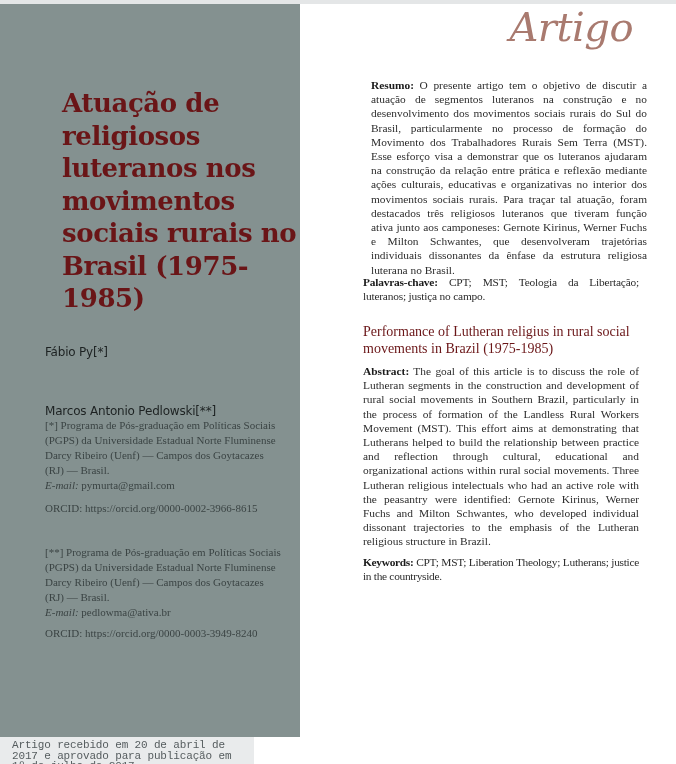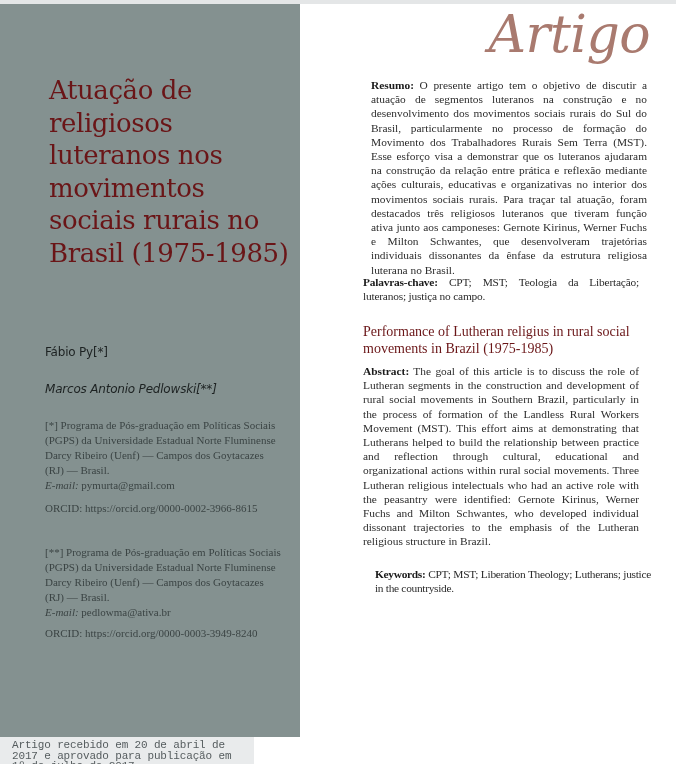--- a/index.html
+++ b/index.html
@@ -23,38 +23,38 @@
     .left-panel {
       position: absolute;
       left: 0; top: 4px;
       width: 300px; height: 733px;
       background: #849190;
     }
     .title {
       position: absolute;
       left: 45px; top: 70px;
       width: 245px;
-      margin: 4px;
+      margin: 17px;
       color: #6a1517;
       font-family: "DejaVu Serif", serif;
-      font-weight: normal;
+      font-weight: bold;
       font-size: 26px;
       line-height: 32.5px;
       letter-spacing: -0.4px;
     }
     .author {
       position: absolute;
       left: 45px;
       color: #1d2222;
       font-family: "DejaVu Sans", sans-serif;
       font-size: 12px;
       letter-spacing: -0.2px;
     }
     .author-1 { top: 345px; }
-    .author-2 { top: 382px; font-style: italic; }
+    .author-2 { top: 404px; }
     .affil {
       position: absolute;
       left: 45px;
       width: 240px;
       color: #3b4444;
       font-family: "Liberation Serif", serif;
       font-size: 11px;
       line-height: 15px;
     }
     .affil-1 { top: 418px; }
@@ -77,27 +77,27 @@
       box-sizing: border-box;
       padding: 3px 8px 0 12px;
       color: #555c5e;
       font-family: Liberation Mono, monospace;
       font-size: 11px;
       line-height: 10.5px;
       letter-spacing: -0.15px;
     }
     .section-label {
       position: absolute;
-      right: 26px; top: 4px;
+      right: 43px; top: 4px;
       margin: 0;
       color: #a97a6f;
       font-family: "DejaVu Serif", serif;
       font-style: italic;
       font-weight: normal;
-      font-size: 52px;
+      font-size: 40px;
       letter-spacing: -0.5px;
     }
     .body-block {
       position: absolute;
       left: 363px;
       width: 276px;
       color: #2c2c2c;
       font-family: "Liberation Serif", serif;
       font-size: 11.4px;
       line-height: 14.2px;
@@ -165,16 +165,16 @@
   <span>CPT; MST; Teologia da Libertação; luteranos; justiça no campo.</span>
 </p>
 
 <h3 class="en-title">Performance of Lutheran religius in rural social movements in Brazil (1975-1985)</h3>
 
 <p class="body-block abstract" style="margin:0;">
   <span class="lead">Abstract:</span>
   <span>The goal of this article is to discuss the role of Lutheran segments in the construction and development of rural social movements in Southern Brazil, particularly in the process of formation of the Landless Rural Workers Movement (MST). This effort aims at demonstrating that Lutherans helped to build the relationship between practice and reflection through cultural, educational and organizational actions within rural social movements. Three Lutheran religious intelectuals who had an active role with the peasantry were identified: Gernote Kirinus, Werner Fuchs and Milton Schwantes, who developed individual dissonant trajectories to the emphasis of the Lutheran religious structure in Brazil.</span>
 </p>
 
-<p class="body-block keywords" style="margin:12px;">
+<p class="body-block keywords" style="margin:0;">
   <span class="lead">Keywords:</span>
   <span>CPT; MST; Liberation Theology; Lutherans; justice in the countryside.</span>
 </p>
 
 </body></html>

